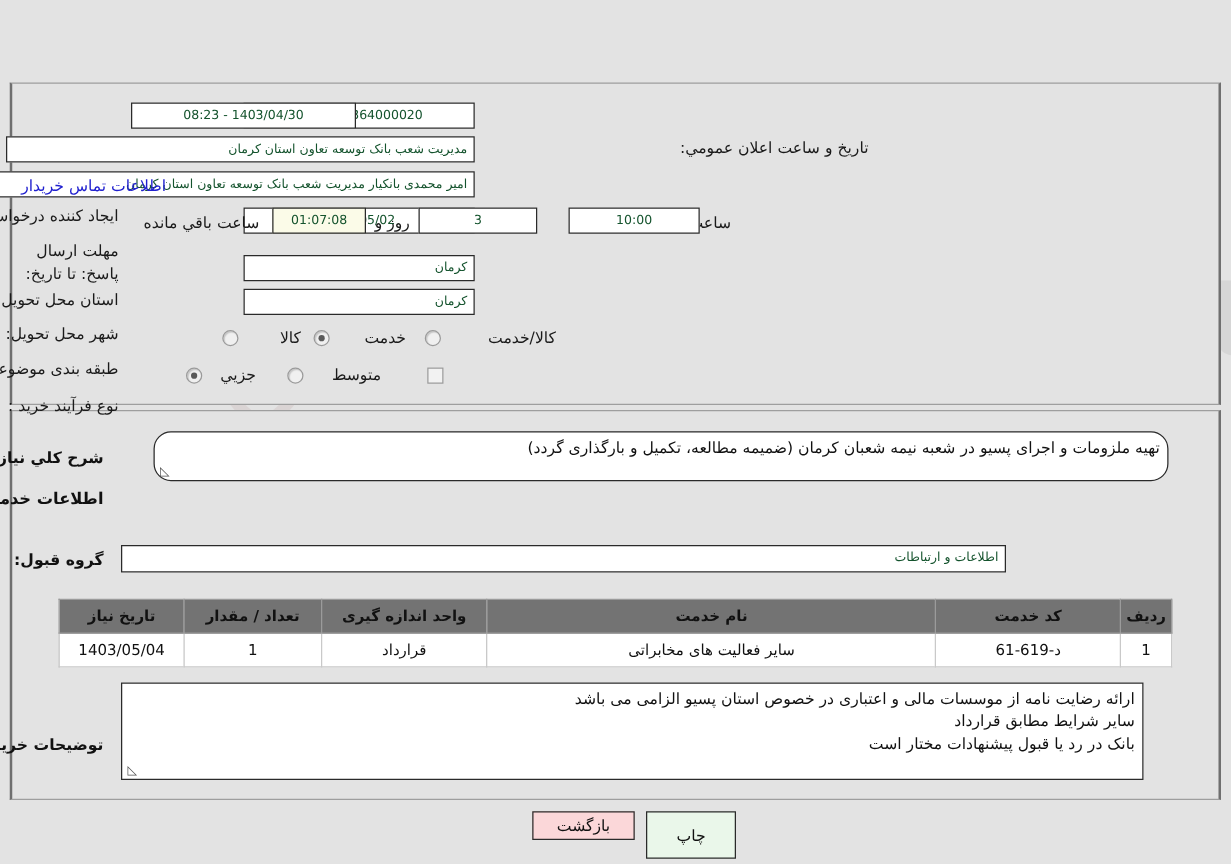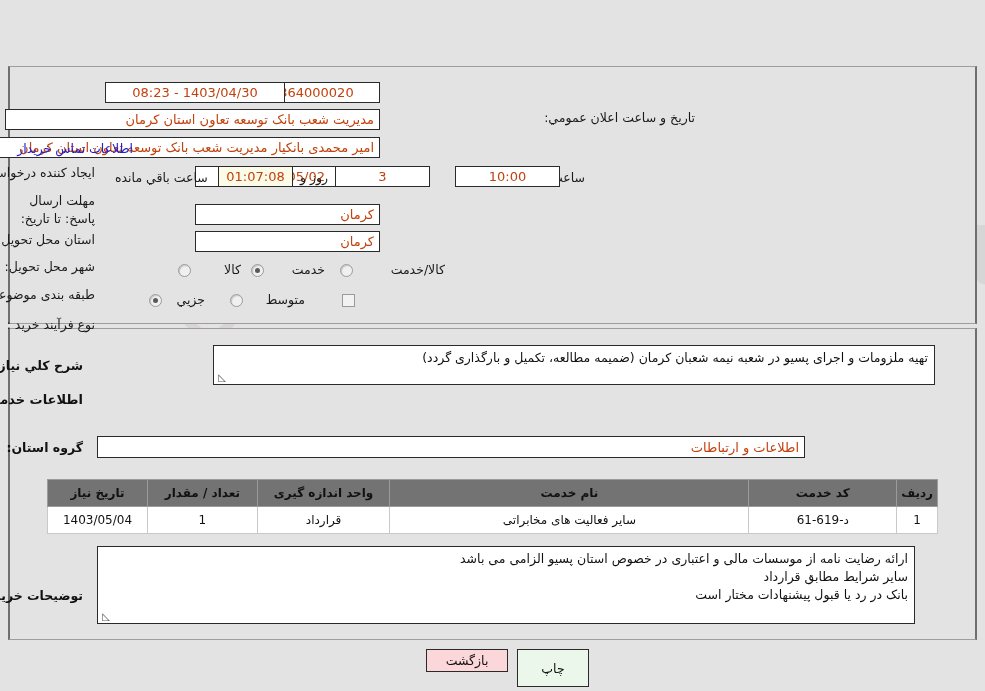--- a/index.html
+++ b/index.html
@@ -63,22 +63,22 @@
     color: #1a1a1a;
     text-align: right;
     white-space: nowrap;
     z-index: 12;
     margin-top: 24px;
   }
   .fld {
     position: absolute;
     background: #ffffff;
     border: 1px solid #2a2a2a;
-    font-size: 13px;
-    color: #c2410c;
+    font-size: 10px;
+    color: #14532d;
     line-height: 1;
     display: flex;
     align-items: center;
     padding: 0 5px;
     z-index: 12;
     overflow: hidden;
     white-space: nowrap;
   }
   .fld.center { justify-content: center; }
   .fld.right  { justify-content: flex-start; }
@@ -276,28 +276,28 @@
   <div class="lbl" style="right:890px; top:293px;">نوع فرآیند خرید :</div>
   <div class="radio on" style="right:823px; top:294px;"></div>
   <div class="radio-lbl" style="right:780px; top:292px;">جزیي</div>
   <div class="radio" style="right:742px; top:294px;"></div>
   <div class="radio-lbl" style="right:680px; top:292px;">متوسط</div>
   <div class="chk" style="right:630px; top:294px;"></div>
 
   <div class="panel panel-b"></div>
 
   <div class="boldlbl" style="right:902px; top:358px;">شرح کلي نیاز:</div>
-  <div class="ta" style="right:50px; top:345px; width:722px; height:40px; text-align:right;">
+  <div class="ta" style="right:50px; top:345px; width:812px; height:40px; text-align:right;border-radius:14px;">
     <span>تهیه ملزومات و اجرای پسیو در شعبه نیمه شعبان کرمان (ضمیمه مطالعه، تکمیل و بارگذاری گردد)</span>
     <span class="grip"></span>
   </div>
 
   <div class="bigline" style="right:902px; top:392px;">اطلاعات خدمات مورد نیاز</div>
 
-  <div class="boldlbl" style="right:902px; top:440px;">گروه استان:</div>
+  <div class="boldlbl" style="right:902px; top:440px;">گروه قبول:</div>
   <div class="fld right" style="right:180px; top:436px; width:708px; height:22px;">اطلاعات و ارتباطات</div>
 
   <table class="tbl">
     <thead>
       <tr>
         <th style="width:40px;">ردیف</th>
         <th style="width:148px;">کد خدمت</th>
         <th style="width:360px;">نام خدمت</th>
         <th style="width:133px;">واحد اندازه گیری</th>
         <th style="width:110px;">تعداد / مقدار</th>

